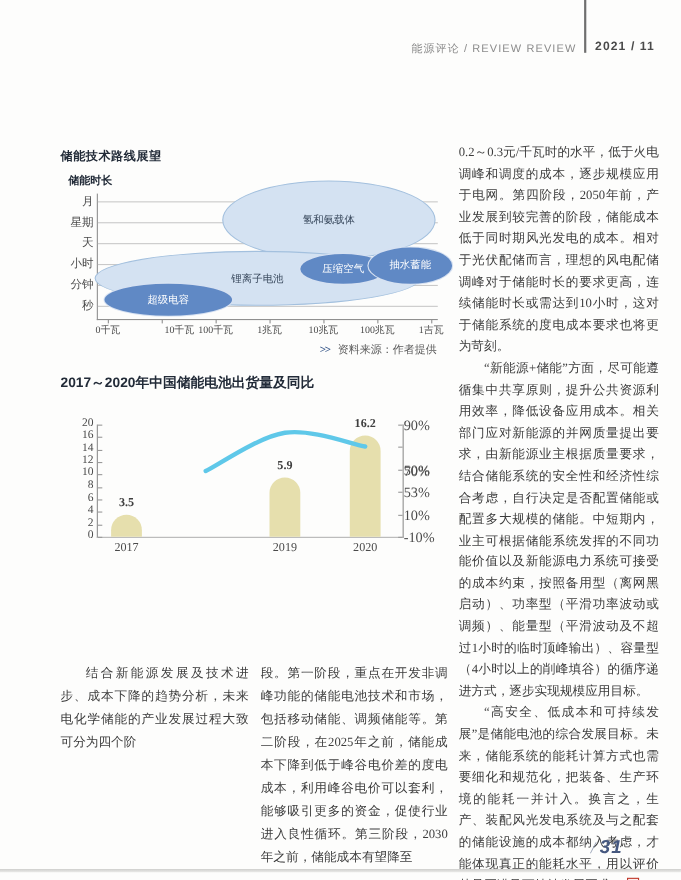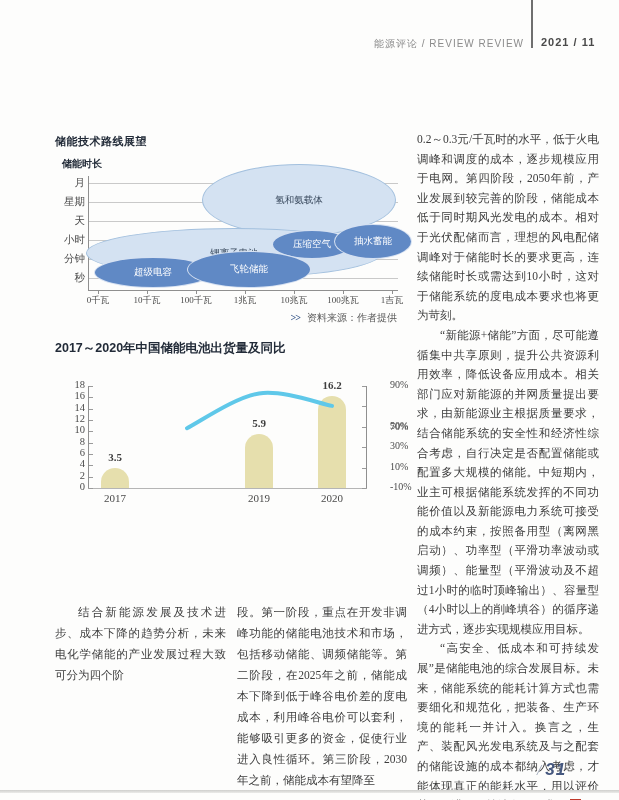--- a/index.html
+++ b/index.html
@@ -41,21 +41,21 @@
 
   
   .c2-title{position:absolute;left:55px;top:340px;font-size:12.5px;font-weight:bold;color:#222b38;}
   .legend{position:absolute;top:360px;left:211px;display:flex;align-items:center;gap:6px;
           font-size:10.5px;color:#6a6a6a;white-space:nowrap;}
   .dot{width:9px;height:9px;border-radius:50%;background:#ddd6a0;flex:none;}
   .lswatch{width:20px;height:4px;border-radius:2px;background:#5fc8e9;margin-left:14px;flex:none;}
   .c2-plot{position:absolute;left:88px;top:386px;width:277px;height:102px;
            border-left:1px solid #8f8f8f;border-right:1px solid #8f8f8f;border-bottom:1px solid #b5b5b5;}
   .ltick{position:absolute;left:-32px;width:28px;text-align:right;font-size:10.5px;color:#4a4a4a;}
-  .rtick{position:absolute;left:301px;width:36px;text-align:left;font-size:10px;color:#4a4a4a;}
+  .rtick{position:absolute;left:278px;width:36px;text-align:left;font-size:13px;color:#4a4a4a;}
   .tdash-l{position:absolute;left:0;width:4px;height:1px;background:#9a9a9a;}
   .tdash-r{position:absolute;right:0;width:4px;height:1px;background:#9a9a9a;}
   .c2-slot{position:absolute;bottom:0;width:72px;height:100%;}
   .c2-slot.s0{left:-10px}.c2-slot.s1{left:62px}.c2-slot.s2{left:134px}.c2-slot.s3{left:207px}
   .c2-bar{position:absolute;left:22px;width:28px;bottom:0;background:#e6dfad;border-radius:14px 14px 0 0;}
   .c2-val{position:absolute;left:0;width:100%;text-align:center;font-size:11px;font-weight:bold;color:#3f3f3f;}
   .c2-cat{position:absolute;top:106px;left:0;width:100%;text-align:center;font-size:11px;color:#4a4a4a;}
   .lsvg{position:absolute;left:0;top:0;overflow:visible;}
 
   
@@ -96,40 +96,37 @@
         <span>锂离子电池</span>
       </div>
     <div class="bubble dark b-ca">
         <span>压缩空气</span>
       </div>
     <div class="bubble dark b-ph">
         <span>抽水蓄能</span>
       </div>
     <div class="bubble dark b-sc">
         <span>超级电容</span>
-      </div>
-    <div class="bubble dark b-fw">
-        <span>飞轮储能</span>
       </div>
   <div class="gridline" style="top: 7px;"></div>
       <span class="ylab" style="top: 0px;">月</span>
       <div class="gridline" style="top: 26px;"></div>
       <span class="ylab" style="top: 19px;">星期</span>
       <div class="gridline" style="top: 45px;"></div>
       <span class="ylab" style="top: 38px;">天</span>
       <div class="gridline" style="top: 64px;"></div>
       <span class="ylab" style="top: 57px;">小时</span>
       <div class="gridline" style="top: 83px;"></div>
       <span class="ylab" style="top: 76px;">分钟</span>
       <div class="gridline" style="top: 102px;"></div>
       <span class="ylab" style="top: 95px;">秒</span>
       <div class="xtick" style="left: 9px;"></div>
       <span class="xlab" style="left: 9px;">0千瓦</span>
       <div class="xtick" style="left: 58px;"></div>
-      <span class="xlab" style="left: 58px;">10千瓦</span>
+      <span class="xlab" style="left: 74px;">10千瓦</span>
       <div class="xtick" style="left: 107px;"></div>
       <span class="xlab" style="left: 107px;">100千瓦</span>
       <div class="xtick" style="left: 156px;"></div>
       <span class="xlab" style="left: 156px;">1兆瓦</span>
       <div class="xtick" style="left: 205px;"></div>
       <span class="xlab" style="left: 205px;">10兆瓦</span>
       <div class="xtick" style="left: 254px;"></div>
       <span class="xlab" style="left: 254px;">100兆瓦</span>
       <div class="xtick" style="left: 303px;"></div>
       <span class="xlab" style="left: 303px;">1吉瓦</span>
@@ -151,21 +148,21 @@
       <div class="c2-cat">2019</div>
     </div>
     <div class="c2-slot s3">
       <div class="c2-bar" style="height: 91.8px;"></div>
       <div class="c2-val" style="bottom: 96.8px;">16.2</div>
       <div class="c2-cat">2020</div>
     </div>
     <svg class="lsvg" width="277" height="102" viewBox="0 0 277 102">
       <path id="yoy-path" fill="none" stroke="#5fc8e9" stroke-width="4" stroke-linecap="round" d="M98,42.228C110,36.431,145.83333333333334,11.168999999999999,170,7.445999999999998C194.16666666666666,3.7229999999999976,230.83333333333334,17.816,243,19.89"></path>
     </svg>
-  <span class="ltick" style="top: -7px;">18</span>
+  <span class="ltick" style="top: -7px;">20</span>
       <div class="tdash-l" style="top: 0px;"></div>
       <span class="ltick" style="top: 4.33333px;">16</span>
       <div class="tdash-l" style="top: 11.3333px;"></div>
       <span class="ltick" style="top: 15.6667px;">14</span>
       <div class="tdash-l" style="top: 22.6667px;"></div>
       <span class="ltick" style="top: 27px;">12</span>
       <div class="tdash-l" style="top: 34px;"></div>
       <span class="ltick" style="top: 38.3333px;">10</span>
       <div class="tdash-l" style="top: 45.3333px;"></div>
       <span class="ltick" style="top: 49.6667px;">8</span>
@@ -177,21 +174,21 @@
       <span class="ltick" style="top: 83.6667px;">2</span>
       <div class="tdash-l" style="top: 90.6667px;"></div>
       <span class="ltick" style="top: 95px;">0</span>
       <div class="tdash-l" style="top: 102px;"></div>
       <span class="rtick" style="top: -7px;">90%</span>
       <div class="tdash-r" style="top: 0px;"></div>
       <span class="rtick" style="top: 13.4px; margin-top: 22px;">70%</span>
       <div class="tdash-r" style="top: 20.4px;"></div>
       <span class="rtick" style="top: 33.8px;">50%</span>
       <div class="tdash-r" style="top: 40.8px;"></div>
-      <span class="rtick" style="top: 54.2px;">30%</span>
+      <span class="rtick" style="top: 54.2px;">53%</span>
       <div class="tdash-r" style="top: 61.2px;"></div>
       <span class="rtick" style="top: 74.6px;">10%</span>
       <div class="tdash-r" style="top: 81.6px;"></div>
       <span class="rtick" style="top: 95px;">-10%</span>
       <div class="tdash-r" style="top: 102px;"></div>
     </div>
 
   <div class="col col-left">
     <p class="ind">结合新能源发展及技术进步、成本下降的趋势分析，未来电化学储能的产业发展过程大致可分为四个阶</p>
   </div>

